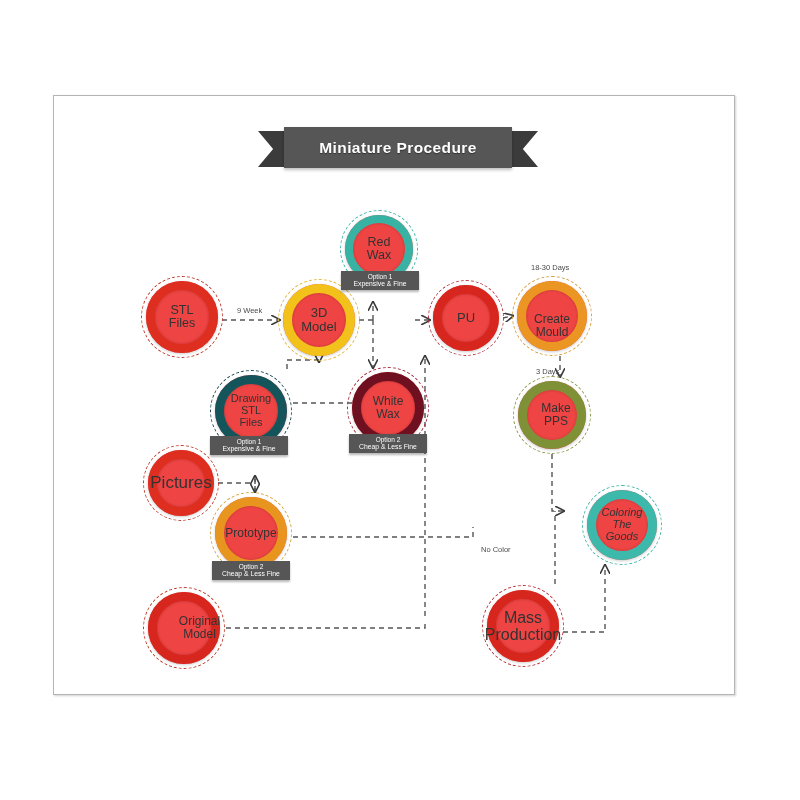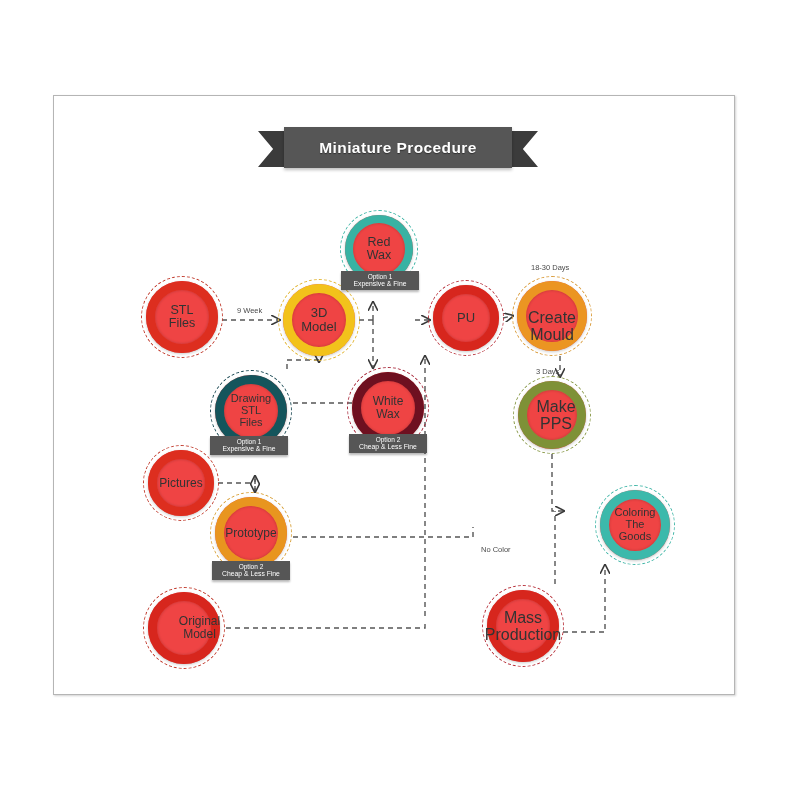--- a/index.html
+++ b/index.html
@@ -227,48 +227,48 @@
       <div class="node" style="left: 433px; top: 285px; width: 66px; height: 66px;">
         <div class="ring" style="border-width: 9px; border-color: rgb(215, 38, 29); box-shadow: rgba(0, 0, 0, 0.22) 0px 0px 3px inset, rgba(0, 0, 0, 0.22) 0px 1px 3px;"></div>
         <div class="dash" style="left: -5px; top: -5px; width: 76px; height: 76px; border-color: rgb(183, 48, 58);"></div>
         <div class="label" style="font-size: 13px;">
           <div>PU</div>
         </div>
       </div>
       <div class="node" style="left: 517px; top: 281px; width: 70px; height: 70px;">
         <div class="ring" style="border-width: 9px; border-color: rgb(235, 149, 34); box-shadow: rgba(0, 0, 0, 0.22) 0px 0px 3px inset, rgba(0, 0, 0, 0.22) 0px 1px 3px;"></div>
         <div class="dash" style="left: -5px; top: -5px; width: 80px; height: 80px; border-color: rgb(217, 155, 58);"></div>
-        <div class="label" style="font-size: 16px; margin-top: 20px;">
+        <div class="label" style="font-size: 12px; margin-top: 20px;">
           <div>Create</div>
           <div>Mould</div>
         </div>
       </div>
       <div class="node" style="left: 518px; top: 381px; width: 68px; height: 68px;">
         <div class="ring" style="border-width: 9px; border-color: rgb(126, 145, 55); box-shadow: rgba(0, 0, 0, 0.22) 0px 0px 3px inset, rgba(0, 0, 0, 0.22) 0px 1px 3px;"></div>
         <div class="dash" style="left: -5px; top: -5px; width: 78px; height: 78px; border-color: rgb(138, 154, 74);"></div>
-        <div class="label" style="font-size: 16px; margin-left: 8px;">
+        <div class="label" style="font-size: 12px; margin-left: 8px;">
           <div>Make</div>
           <div>PPS</div>
         </div>
       </div>
       <div class="node" style="left: 148px; top: 450px; width: 66px; height: 66px;">
         <div class="ring" style="border-width: 9px; border-color: rgb(221, 46, 31); box-shadow: rgba(0, 0, 0, 0.22) 0px 0px 3px inset, rgba(0, 0, 0, 0.22) 0px 1px 3px;"></div>
         <div class="dash" style="left: -5px; top: -5px; width: 76px; height: 76px; border-color: rgb(192, 57, 43);"></div>
-        <div class="label" style="font-size: 12px;">
+        <div class="label" style="font-size: 17px;">
           <div>Pictures</div>
         </div>
       </div>
       <div class="node" style="left: 215px; top: 497px; width: 72px; height: 72px;">
         <div class="ring" style="border-width: 9px; border-color: rgb(232, 149, 31); box-shadow: rgba(0, 0, 0, 0.22) 0px 0px 3px inset, rgba(0, 0, 0, 0.22) 0px 1px 3px;"></div>
         <div class="dash" style="left: -5px; top: -5px; width: 82px; height: 82px; border-color: rgb(217, 162, 60);"></div>
         <div class="label" style="font-size: 12px;">
           <div>Prototype</div>
         </div>
       </div>
-      <div class="node" style="left: 600px; top: 490px; width: 70px; height: 70px;">
+      <div class="node" style="left: 587px; top: 490px; width: 70px; height: 70px; font-style: italic;">
         <div class="ring" style="border-width: 9px; border-color: rgb(60, 185, 171); box-shadow: rgba(0, 0, 0, 0.22) 0px 0px 3px inset, rgba(0, 0, 0, 0.22) 0px 1px 3px;"></div>
         <div class="dash" style="left: -5px; top: -5px; width: 80px; height: 80px; border-color: rgb(63, 181, 166);"></div>
         <div class="label" style="font-size: 11px;">
           <div>Coloring</div>
           <div>The</div>
           <div>Goods</div>
         </div>
       </div>
       <div class="node" style="left: 148px; top: 592px; width: 72px; height: 72px;">
         <div class="ring" style="border-width: 9px; border-color: rgb(215, 38, 29); box-shadow: rgba(0, 0, 0, 0.22) 0px 0px 3px inset, rgba(0, 0, 0, 0.22) 0px 1px 3px;"></div>

